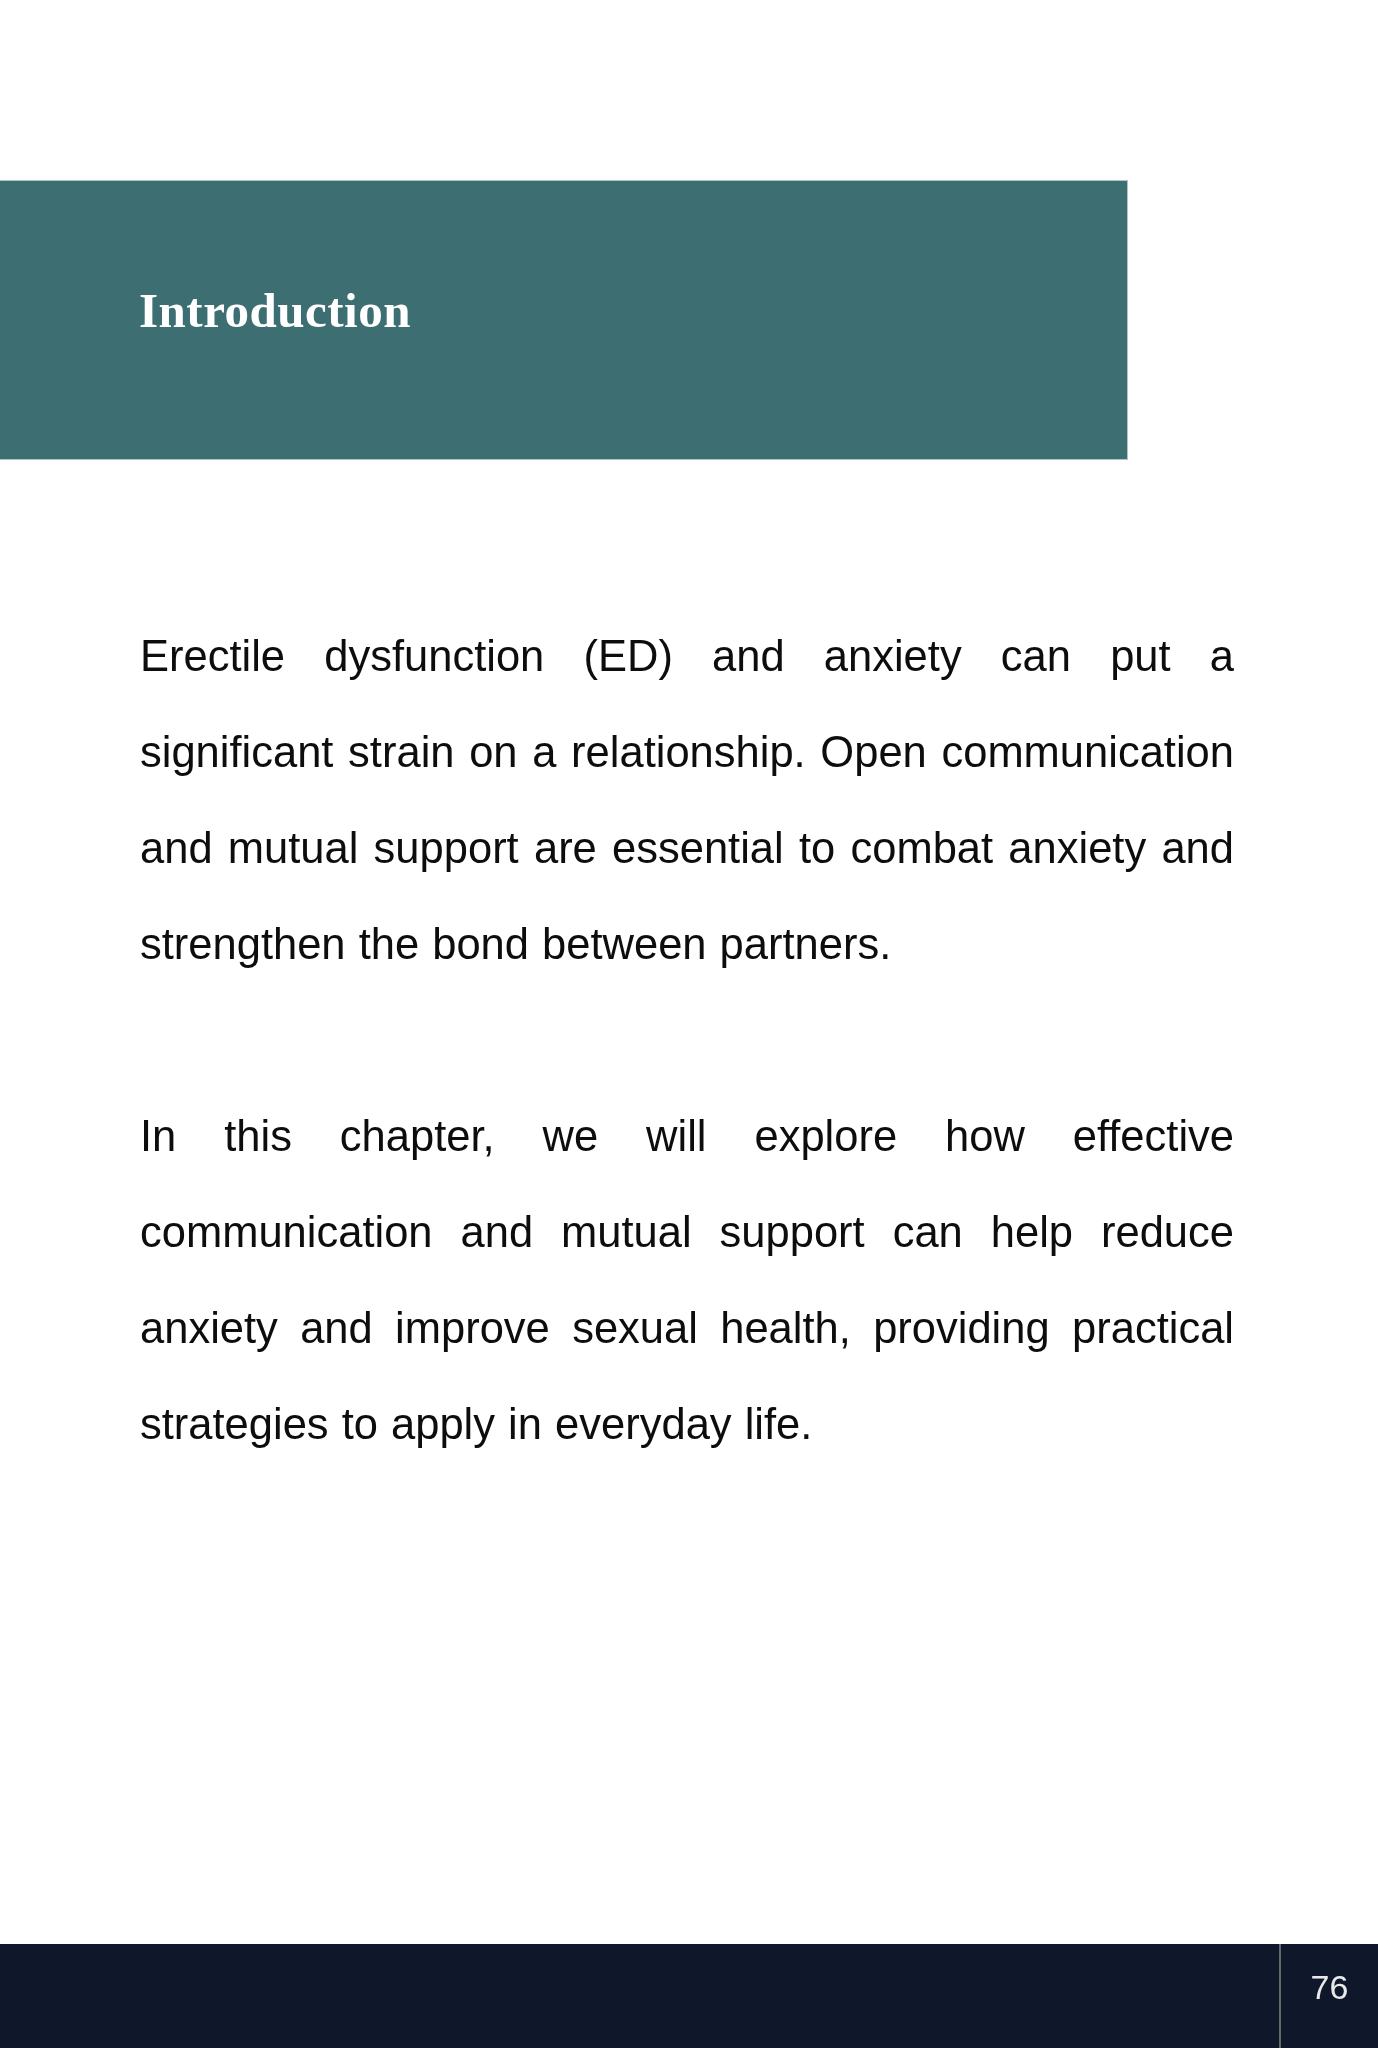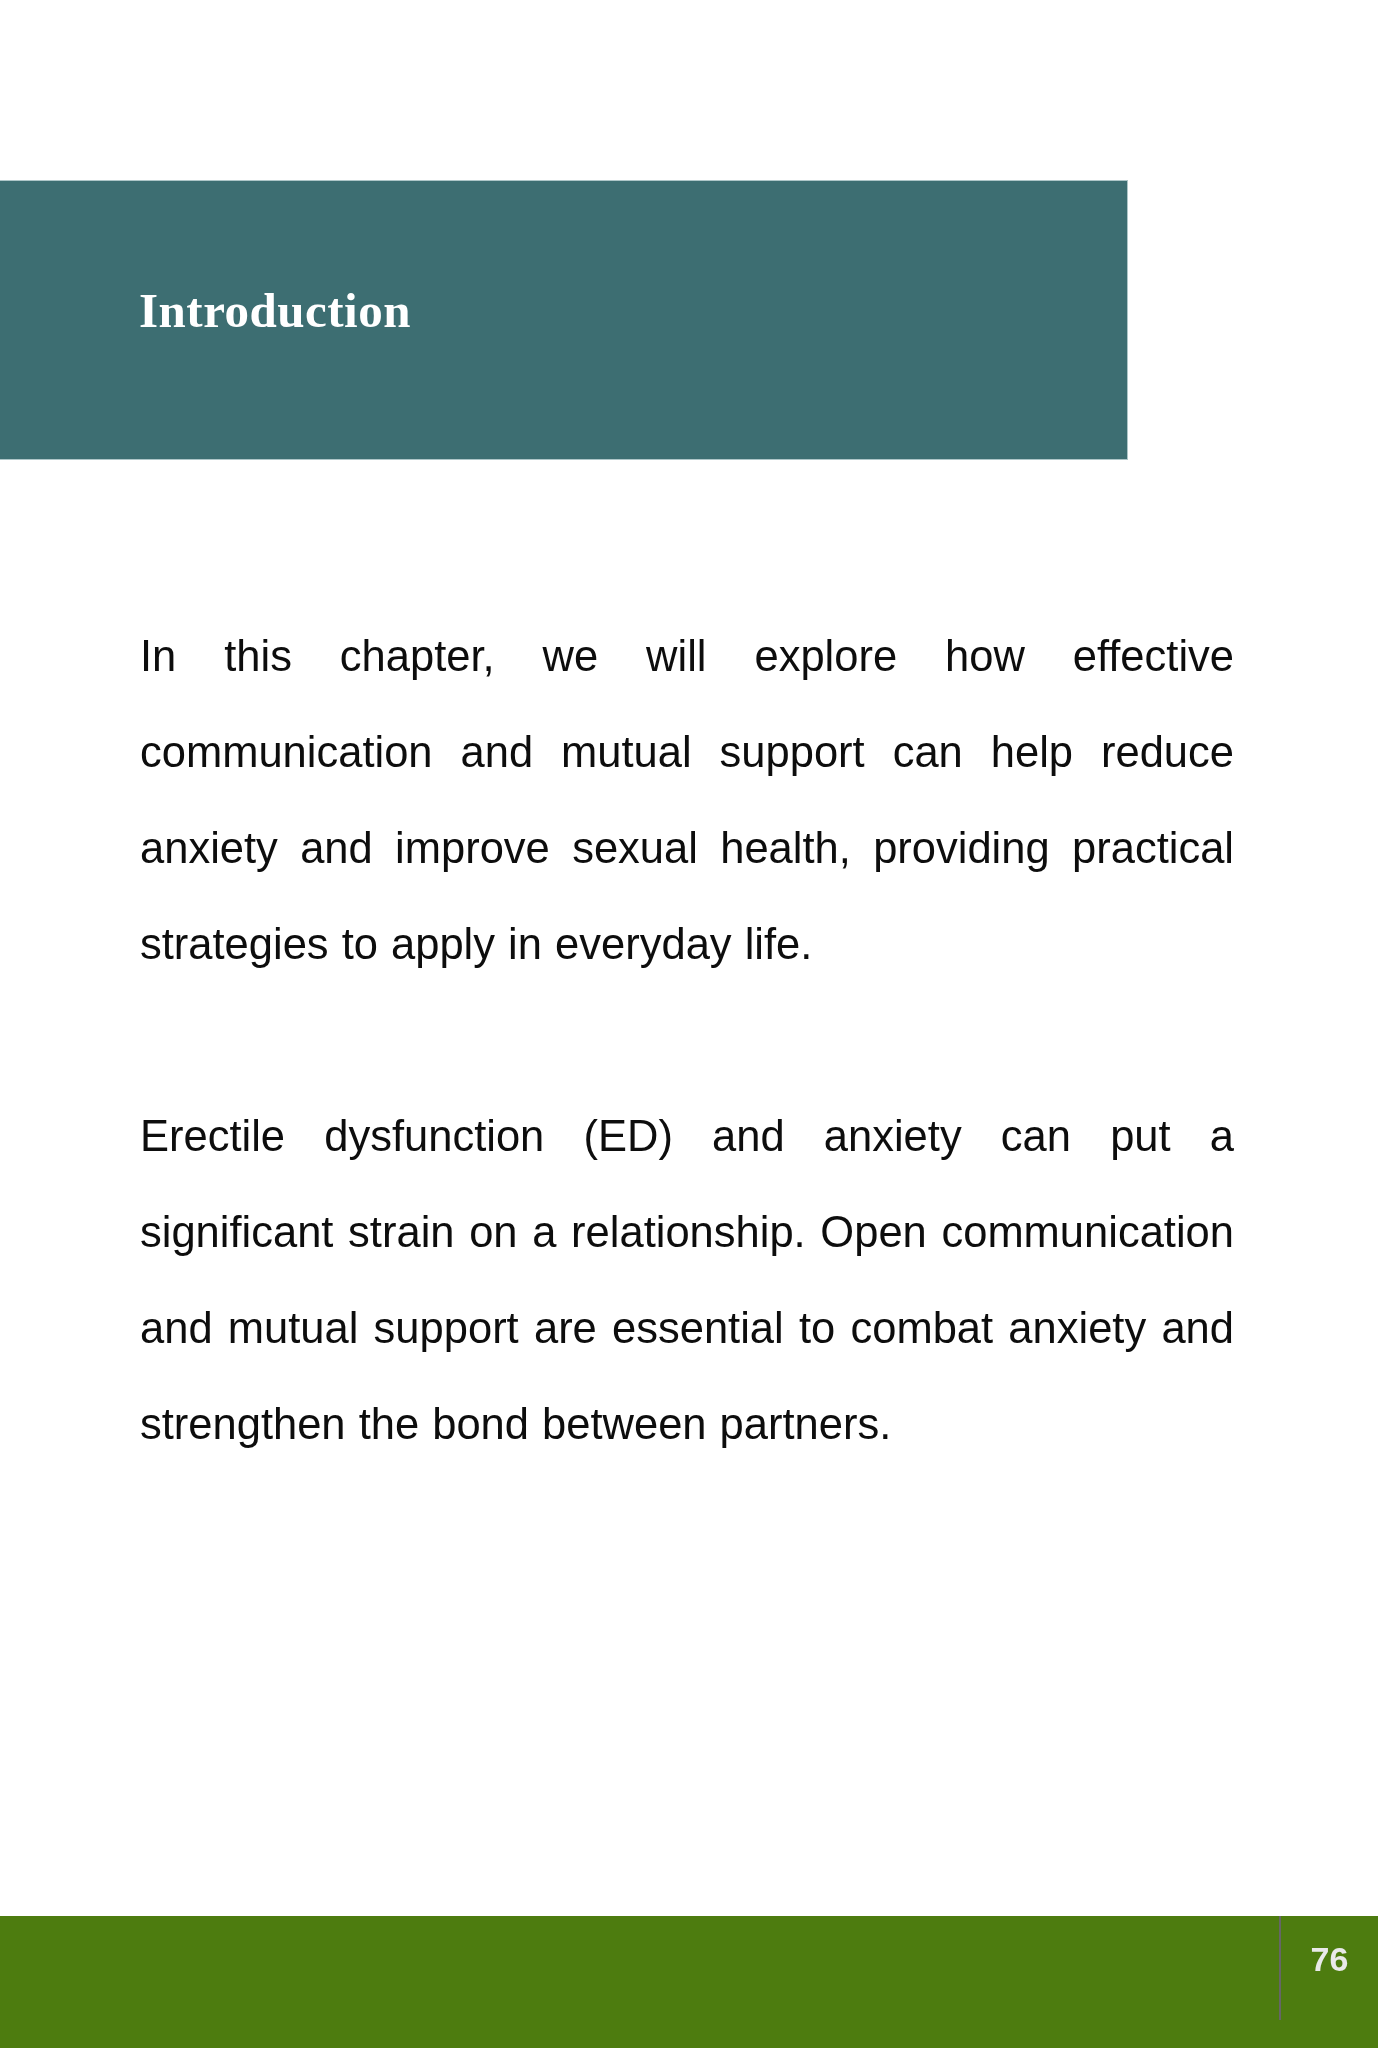--- a/index.html
+++ b/index.html
@@ -51,23 +51,22 @@
     text-align: justify;
     word-spacing: 1px;
   }
 
   
   .footer-bar {
     position: absolute;
     left: 0;
     bottom: 0;
     width: 1378px;
-    height: 132px;
-    background: #4d7c0f;
-    font-weight: bold;
+    height: 104px;
+    background: #0f172a;
   }
   .page-number-cell {
     position: absolute;
     right: 0;
     top: 0;
     width: 97px;
     height: 104px;
     border-left: 2px solid #666666;
     box-sizing: content-box;
     text-align: center;
@@ -83,22 +82,22 @@
 </head>
 <body>
 
 <div class="page">
 
   <div class="header-band">
     <div class="chapter-title">Introduction</div>
   </div>
 
   <div class="content">
+    <p>Erectile dysfunction (ED) and anxiety can put a significant strain on a relationship. Open communication and mutual support are essential to combat anxiety and strengthen the bond between partners.</p>
     <p>In this chapter, we will explore how effective communication and mutual support can help reduce anxiety and improve sexual health, providing practical strategies to apply in everyday life.</p>
-    <p>Erectile dysfunction (ED) and anxiety can put a significant strain on a relationship. Open communication and mutual support are essential to combat anxiety and strengthen the bond between partners.</p>
   </div>
 
   <div class="footer-bar">
     <div class="page-number-cell">
       <span class="page-number">76</span>
     </div>
   </div>
 
 </div>
 

